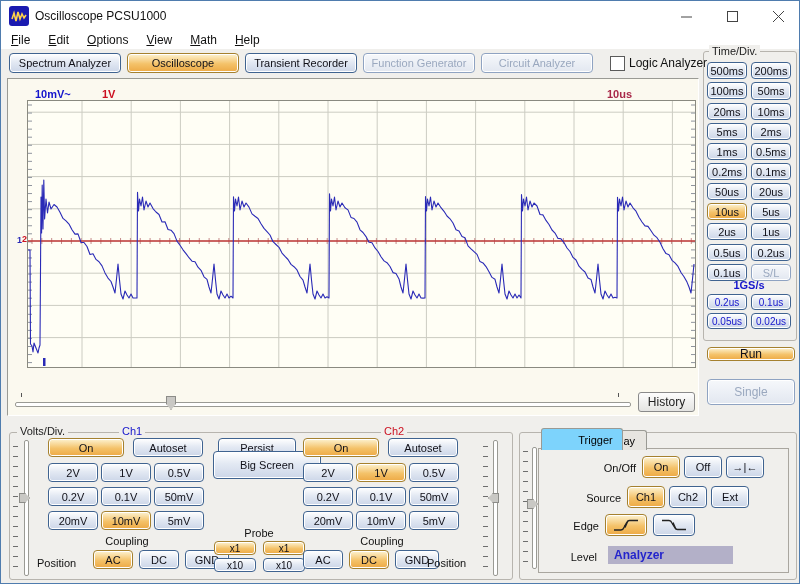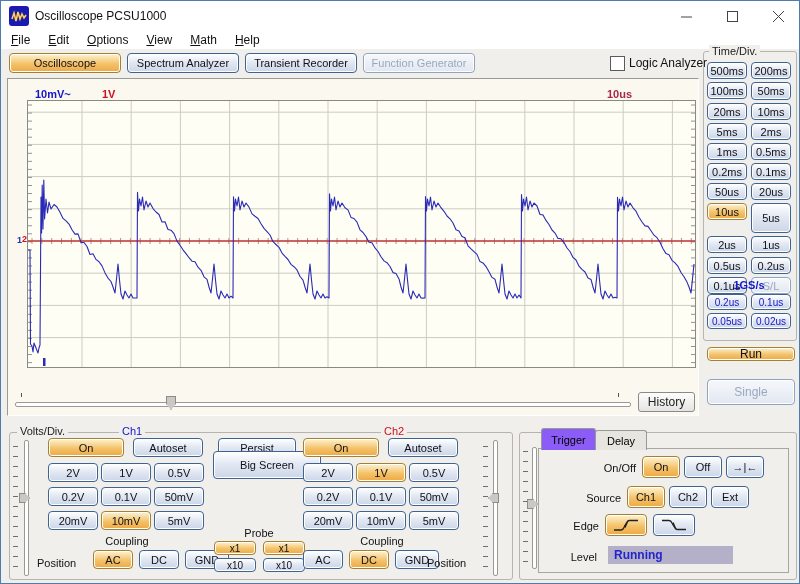--- a/index.html
+++ b/index.html
@@ -49,21 +49,21 @@
   .htrack{position:absolute;left:14px;top:401px;width:614px;height:3px;border:1px solid #9a9a94;background:#fff;border-radius:2px;}
   .hthumb{position:absolute;left:165px;top:395px;width:10px;height:14px;background:#c9c8c4;
           box-shadow:inset 0 0 0 1px #8c8c88;clip-path:polygon(0 0,100% 0,100% 55%,50% 100%,0 55%);}
   .htick{position:absolute;width:1px;height:4px;background:#555;top:392px;}
   
   .lbl{position:absolute;font-size:11px;color:#111;}
   .row{position:absolute;display:flex;gap:4px;}
   
   .tab{position:absolute;font-size:11px;display:flex;align-items:center;justify-content:center;
        border:1px solid #9a9a94;border-bottom:none;border-radius:3px 3px 0 0;background:#e7e5e0;}
-  .tab.active{background:#8b5cf6;z-index:3;}
+  .tab.active{background:#7dd3fc;z-index:3;padding-left:27px;}
   .pane{position:absolute;border:1px solid #a9a69f;background:#f0efec;}
   .levelbox{position:absolute;left:607px;top:545px;width:125px;height:18px;background:var(--level_bg);
             color:var(--level_text);font-size:12px;font-weight:bold;display:flex;align-items:center;padding-left:6px;box-sizing:border-box;}
   u{text-decoration:underline;}
 </style>
 </head>
 <body>
 
 <div class="win">
 
@@ -93,24 +93,25 @@
   <div class="menubar" id="menubar">
       <span><u>F</u>ile</span>
       <span><u>E</u>dit</span>
       <span><u>O</u>ptions</span>
       <span><u>V</u>iew</span>
       <span><u>M</u>ath</span>
       <span><u>H</u>elp</span>
     </div>
 
   <div class="tabsrow" id="tabsrow">
+      <div class="btn">Spectrum Analyzer</div>
       <div class="btn active">Oscilloscope</div>
-      <div class="btn">Spectrum Analyzer</div>
       <div class="btn">Transient Recorder</div>
       <div class="btn disabled">Function Generator</div>
+      <div class="btn disabled">Circuit Analyzer</div>
     </div>
   <div class="cb"></div>
   <span class="cblabel">Logic Analyzer</span>
 
   <div class="scope"></div>
   <span class="scopelabel" style="left:34px;top:87px;color:var(--blue_label)">10mV~</span>
   <span class="scopelabel" style="left:101px;top:87px;color:var(--red_label)">1V</span>
   <span class="scopelabel" style="left:606px;top:87px;color:var(--maroon)">10us</span>
   <div class="plotwrap">
     <svg id="plot" width="667" height="266">
@@ -309,21 +310,21 @@
       <div class="" style="display:flex;gap:4px;margin-bottom:3px">
         <div class="btn" style="width:40px;height:17px">0.2ms</div>
         <div class="btn" style="width:40px;height:17px">0.1ms</div>
       </div>
       <div class="" style="display:flex;gap:4px;margin-bottom:3px">
         <div class="btn" style="width:40px;height:17px">50us</div>
         <div class="btn" style="width:40px;height:17px">20us</div>
       </div>
       <div class="" style="display:flex;gap:4px;margin-bottom:3px">
         <div class="btn active" style="width:40px;height:17px">10us</div>
-        <div class="btn" style="width:40px;height:30px">5us</div>
+        <div class="btn" style="width:40px;height:17px">5us</div>
       </div>
       <div class="" style="display:flex;gap:4px;margin-bottom:4px">
         <div class="btn" style="width:40px;height:17px">2us</div>
         <div class="btn" style="width:40px;height:17px">1us</div>
       </div>
       <div class="" style="display:flex;gap:4px;margin-bottom:3px">
         <div class="btn" style="width:40px;height:17px">0.5us</div>
         <div class="btn" style="width:40px;height:17px">0.2us</div>
       </div>
       <div class="" style="display:flex;gap:4px;margin-bottom:3px">
@@ -458,15 +459,15 @@
       </svg>
     </div>
     <div class="btn" style="width:42px;height:22px">
       <svg width="28" height="16" viewBox="0 0 28 16">
         <path d="M2 3.5 H9 Q11 3.5 12 6 L15 11 Q15.7 12.5 17.5 12.5 H26" fill="none" stroke="#222" stroke-width="1.4"></path>
         <polygon points="12,7 17,13 13.5,5" fill="#222"></polygon>
       </svg>
     </div>
   </div>
   <span class="lbl" style="left:521px;top:550px;width:75px;text-align:right">Level</span>
-  <div class="levelbox">Running</div>
+  <div class="levelbox">Analyzer</div>
 
 </div>
 
 </body></html>

